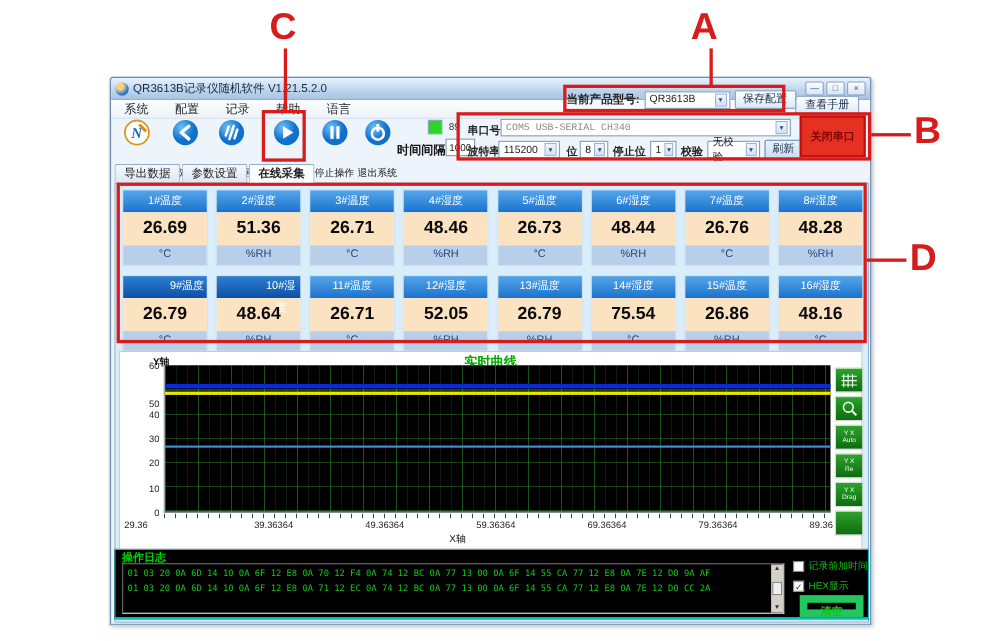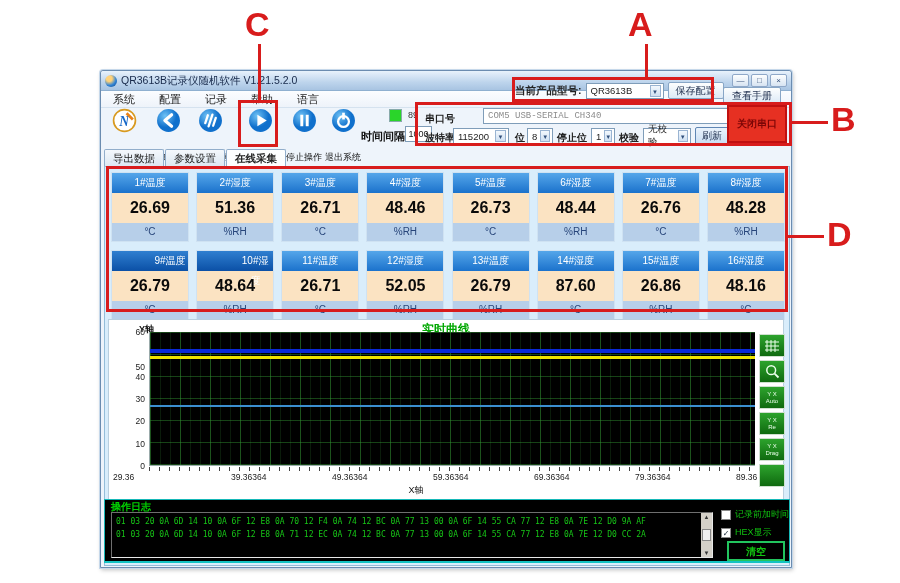--- a/index.html
+++ b/index.html
@@ -41,21 +41,21 @@
   .tool-btn { position:absolute; top:0; width:42px; height:41px; text-align:center; cursor:default; }
   .tool-ic { width:25px; height:25px; margin:0 auto; display:block; }
   .tool-lb { font-size:9px; color:#111; display:block; margin-top:18px; white-space:nowrap; }
   .status-square { position:absolute; left:288px; top:1px; width:13px; height:13px; border:1px solid #8aa; }
   .counter { position:absolute; left:307px; top:2px; font-size:9px; color:#333; }
   .interval-label { position:absolute; left:260px; top:21px; font-size:11px; font-weight:bold; color:#111; }
   .interval-input { position:absolute; left:304px; top:18px; width:27px; height:16px; background:#fff;
     border:1px solid #7f9db9; font-size:9px; text-align:center; line-height:14px; color:#222; }
 
   .serial-label { position:absolute; font-size:10px; font-weight:bold; color:#222; }
-  .port-combo { position:absolute; left:354px; top:37px; width:264px;margin-left:28px; }
+  .port-combo { position:absolute; left:354px; top:37px; width:264px; }
   .port-combo .val { color:#8c8c8c; font-family:"Liberation Mono", monospace; font-size:9px; overflow:hidden; white-space:nowrap; }
   .mini { position:absolute; }
   .refresh-btn { position:absolute; left:594px; top:56px; width:34px; height:18px; line-height:16px;
     background:linear-gradient(#eaf3fc,#c9ddf2); border:1px solid #5f86b4; }
 
   
   .tabs { position:absolute; left:3px; top:78px; height:17px; display:flex; }
   .tab { height:17px; padding:0 8px; font-size:10.5px; line-height:16px; color:#222;
     background:linear-gradient(#f4f8fc,#dde8f2); border:1px solid #92aecb; border-bottom:none; margin-right:1px;
     border-radius:2px 2px 0 0; }
@@ -105,21 +105,21 @@
   .log-scroll { position:absolute; right:0; top:0; bottom:0; width:11px; background:#d4d0c8; display:flex;
     flex-direction:column; justify-content:space-between; align-items:center; }
   .scroll-arrow { font-size:6px; color:#333; line-height:8px; }
   .scroll-thumb { width:9px; height:12px; background:#efefef; border:1px solid #888; }
   .log-side { position:absolute; left:616px; top:8px; width:68px; }
   .chk-row { display:flex; align-items:center; margin-bottom:5px; }
   .chk { width:10px; height:10px; background:#fff; border:1px solid #888; font-size:8px; line-height:10px;
     text-align:center; color:#123; margin-right:4px; flex:0 0 auto; }
   .chk-label { color:#10c010; font-size:9px; white-space:nowrap; }
   .clear-btn { position:absolute; left:6px; top:33px; width:58px; height:20px; background:#000;
-    border:2px solid #22c55e; color:#12c412; font-size:10px; font-weight:bold; text-align:center; line-height:18px; }
+    border:7px solid #22c55e; color:#12c412; font-size:10px; font-weight:bold; text-align:center; line-height:18px; }
 
   
   .ann { position:absolute; color:#d81c1c; font-weight:bold; }
   .ann-letter { font-size:34px; font-family:"Liberation Sans", sans-serif; }
   .ann-box { position:absolute; border:3px solid #d81c1c; }
   .ann-line { position:absolute; background:#d81c1c; }
   .ann-fill { position:absolute; background:#e63022; border:2px solid #c01010; display:flex;
     align-items:center; justify-content:center; color:#7c0606; font-size:10px; font-weight:bold; }
 </style>
 </head>
@@ -329,21 +329,21 @@
   </div>
 
   <div class="card">
     <div class="card-h">13#温度</div>
     <div class="card-v">26.79</div>
     <div class="card-u">%RH</div>
   </div>
 
   <div class="card">
     <div class="card-h">14#湿度</div>
-    <div class="card-v">87.60</div>
+    <div class="card-v">75.54</div>
     <div class="card-u">°C</div>
   </div>
 
   <div class="card">
     <div class="card-h">15#温度</div>
     <div class="card-v">26.86</div>
     <div class="card-u">%RH</div>
   </div>
 
   <div class="card">

